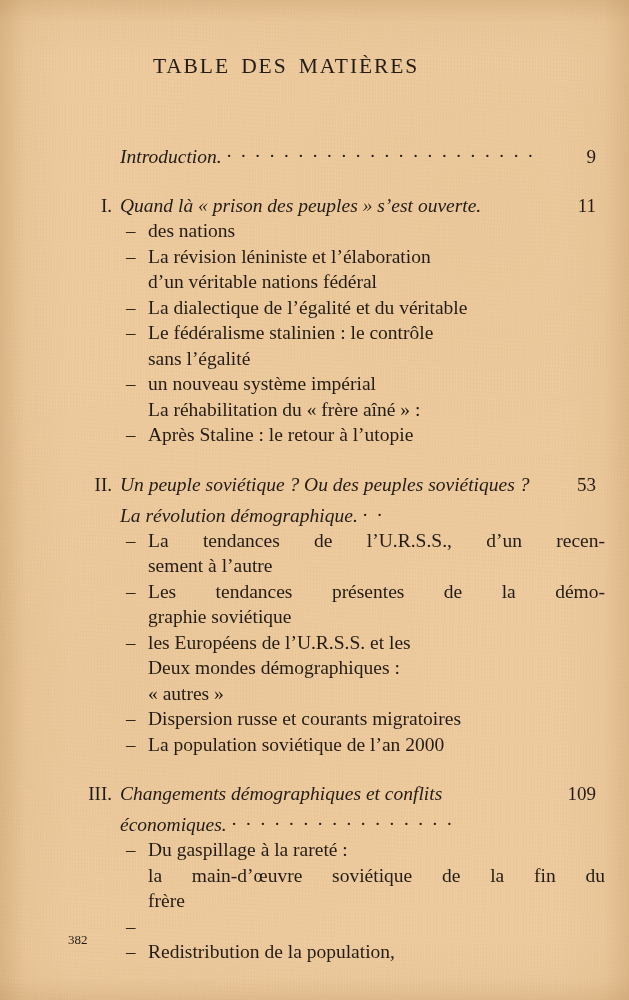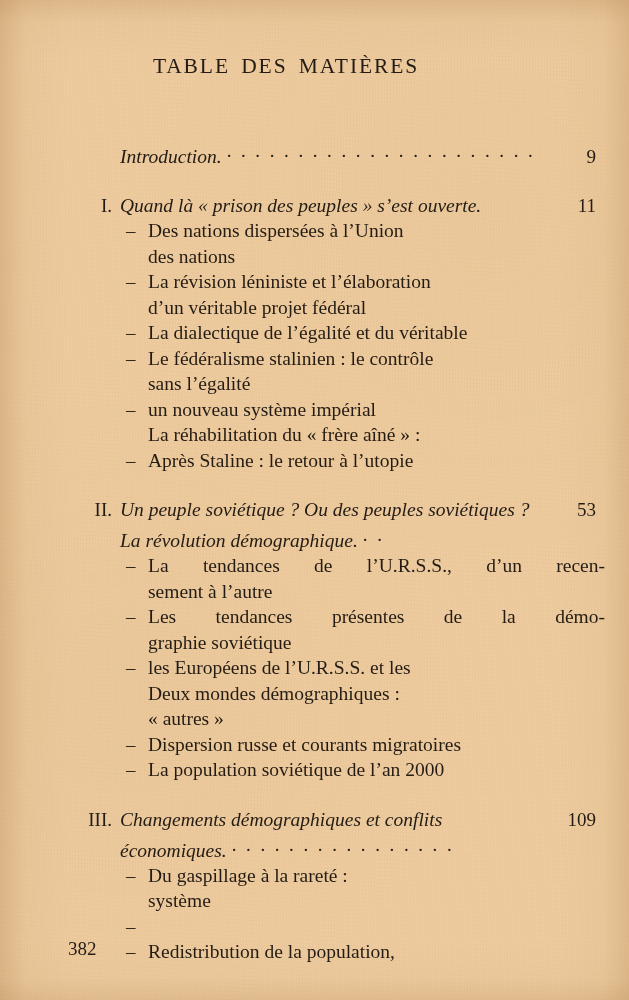--- a/index.html
+++ b/index.html
@@ -155,22 +155,22 @@
     text-align: justify;
     text-align-last: justify;
   }
 
   .chapter { margin-top: 0; }
   .chapter.gap { margin-top: 24px; }
 
   .folio {
     position: absolute;
     left: 68px;
-    bottom: 40px;
-    font-size: 19px;
+    bottom: 52px;
+    font-size: 13px;
   }
 </style>
 </head>
 <body>
 
 <div class="page">
   <div class="grain"></div>
   <div class="edge-shade"></div>
 
   <div class="content">
@@ -188,29 +188,28 @@
         <div class="chapter gap">
           <div class="entry-row">
             <div class="num-col">I.</div>
             <div class="title-col">Quand là « prison des peuples » s’est ouverte.</div>
             <div class="page-col">11</div>
           </div>
           <ul class="subs">
             <li class="sub-item">
               <span class="dash">–</span>
               <span class="sub-text">
-                <span class="ln">Des nations dispersées à l’Union</span>
                 <span class="ln">des nations</span>
               </span>
             </li>
             <li class="sub-item">
               <span class="dash">–</span>
               <span class="sub-text">
                 <span class="ln">La révision léniniste et l’élaboration</span>
-                <span class="ln">d’un véritable projet fédéral</span>
+                <span class="ln">d’un véritable nations fédéral</span>
               </span>
             </li>
             <li class="sub-item">
               <span class="dash">–</span>
               <span class="sub-text">
                 <span class="ln">La dialectique de l’égalité et du véritable</span>
               </span>
             </li>
             <li class="sub-item">
               <span class="dash">–</span>
@@ -281,21 +280,22 @@
           <div class="entry-row">
             <div class="num-col">III.</div>
             <div class="title-col">Changements démographiques et conflits économiques.<span class="leader">................</span></div>
             <div class="page-col">109</div>
           </div>
           <ul class="subs">
             <li class="sub-item">
               <span class="dash">–</span>
               <span class="sub-text">
                 <span class="ln">Du gaspillage à la rareté :</span>
-                <span class="ln">système</span>
+                <span class="ln just">la main-d’œuvre soviétique de la fin du</span>
+                <span class="ln">frère</span>
               </span>
             </li>
             <li class="sub-item">
               <span class="dash">–</span>
             </li>
             <li class="sub-item">
               <span class="dash">–</span>
               <span class="sub-text">
                 <span class="ln">Redistribution de la population,</span>
               </span>

